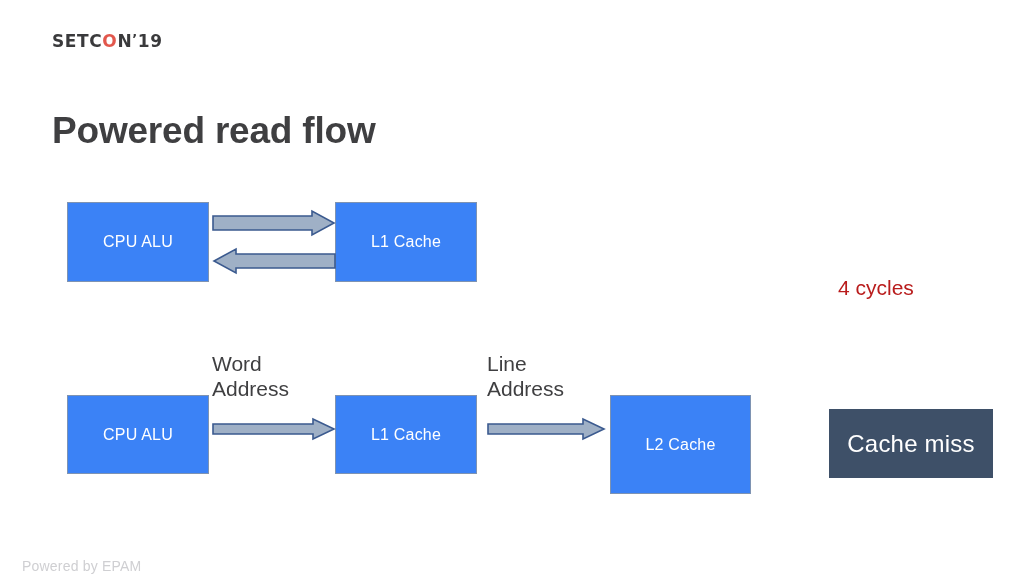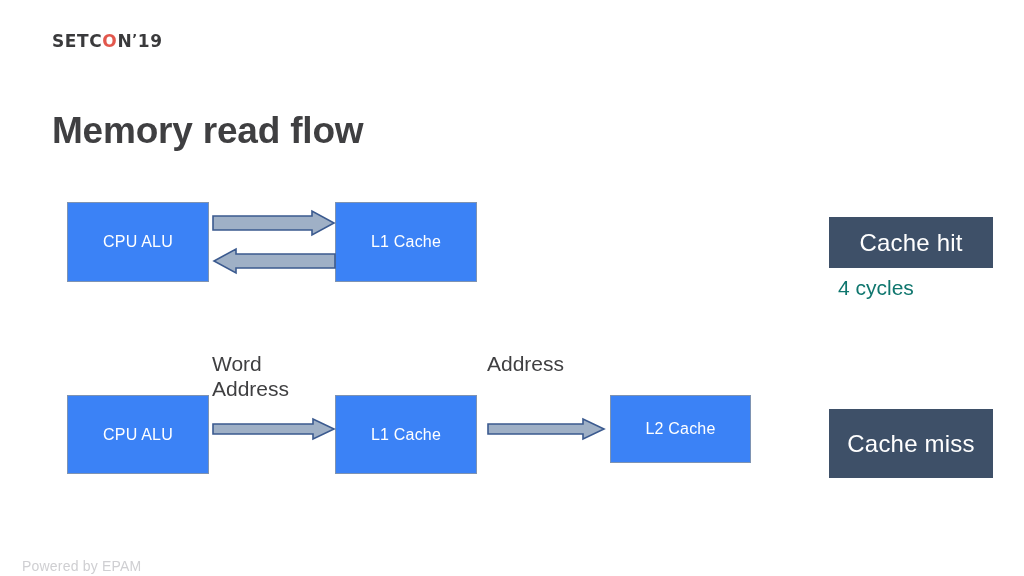--- a/index.html
+++ b/index.html
@@ -71,21 +71,21 @@
     box-sizing: border-box;
     letter-spacing: 0.2px;
   }
 
   
   #box-cpu-1 { left: 67px;  top: 202px; width: 142px; height: 80px; }
   #box-l1-1  { left: 335px; top: 202px; width: 142px; height: 80px; }
   
   #box-cpu-2 { left: 67px;  top: 395px; width: 142px; height: 79px; }
   #box-l1-2  { left: 335px; top: 395px; width: 142px; height: 79px; }
-  #box-l2-2  { left: 610px; top: 395px; width: 141px; height: 68px; }
+  #box-l2-2  { left: 610px; top: 395px; width: 141px; height: 99px; }
 
   
   .arrow-svg { position: absolute; overflow: visible; }
   #arrow-r1-forward  { left: 212px; top: 210px; }
   #arrow-r1-backward { left: 212px; top: 248px; }
   #arrow-r2-word     { left: 212px; top: 418px; }
   #arrow-r2-line     { left: 487px; top: 418px; }
 
   
   .arrow-caption {
@@ -112,21 +112,21 @@
     letter-spacing: 0.2px;
   }
   #badge-cache-hit  { left: 829px; top: 217px; width: 164px; height: 51px; }
   #badge-cache-miss { left: 829px; top: 409px; width: 164px; height: 69px; }
 
   .cycles-note {
     position: absolute;
     left: 838px;
     top: 276px;
     font-size: 21px;
-    color: #0f766e;
+    color: #b91c1c;
     white-space: nowrap;
   }
 
   
   .footer-note {
     position: absolute;
     left: 22px;
     top: 558px;
     font-size: 14px;
     color: #cfcfd2;
@@ -136,41 +136,38 @@
 </style>
 </head>
 <body>
 
 <div class="slide">
 
   <div class="logo">
     <span>SETC</span><span class="o-mark">O</span><span>N</span><span class="tick">’</span><span>19</span>
   </div>
 
-  <h1 class="page-title">Memory read flow</h1>
+  <h1 class="page-title">Powered read flow</h1>
 
   <div class="node-box" id="box-cpu-1">
     <span>CPU ALU</span>
   </div>
 
   <div class="node-box" id="box-l1-1">
     <span>L1 Cache</span>
   </div>
 
   <svg class="arrow-svg" id="arrow-r1-forward" width="124" height="26" viewBox="0 0 124 26">
     <polygon points="1,6 100,6 100,1 122,13 100,25 100,20 1,20" fill="#9fb0c6" stroke="#3b5a8f" stroke-width="1.6" stroke-linejoin="miter"></polygon>
   </svg>
 
   <svg class="arrow-svg" id="arrow-r1-backward" width="124" height="26" viewBox="0 0 124 26">
     <polygon points="123,6 24,6 24,1 2,13 24,25 24,20 123,20" fill="#9fb0c6" stroke="#3b5a8f" stroke-width="1.6" stroke-linejoin="miter"></polygon>
   </svg>
 
-  <div class="status-badge" id="badge-cache-hit">
-    <span>Cache hit</span>
-  </div>
   <div class="cycles-note">4 cycles</div>
 
   <div class="node-box" id="box-cpu-2">
     <span>CPU ALU</span>
   </div>
 
   <div class="node-box" id="box-l1-2">
     <span>L1 Cache</span>
   </div>
 
@@ -185,20 +182,21 @@
   <svg class="arrow-svg" id="arrow-r2-line" width="119" height="22" viewBox="0 0 119 22">
     <polygon points="1,6 96,6 96,1 117,11 96,21 96,16 1,16" fill="#9fb0c6" stroke="#3b5a8f" stroke-width="1.6" stroke-linejoin="miter"></polygon>
   </svg>
 
   <div class="arrow-caption" id="caption-word">
     <span class="cap-line">Word</span>
     <span class="cap-line">Address</span>
   </div>
 
   <div class="arrow-caption" id="caption-line">
+    <span class="cap-line">Line</span>
     <span class="cap-line">Address</span>
   </div>
 
   <div class="status-badge" id="badge-cache-miss">
     <span>Cache miss</span>
   </div>
 
   <div class="footer-note">Powered by EPAM</div>
 
 </div>

